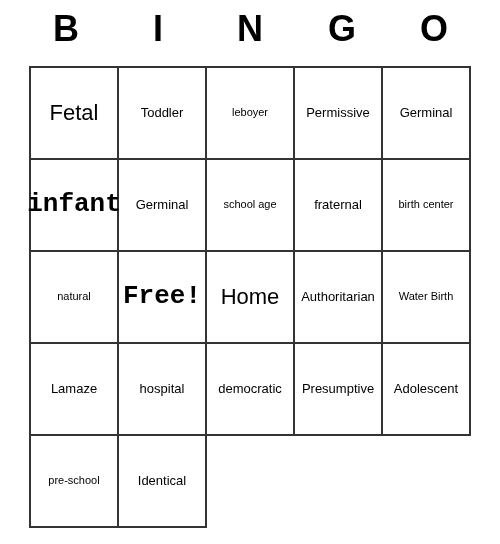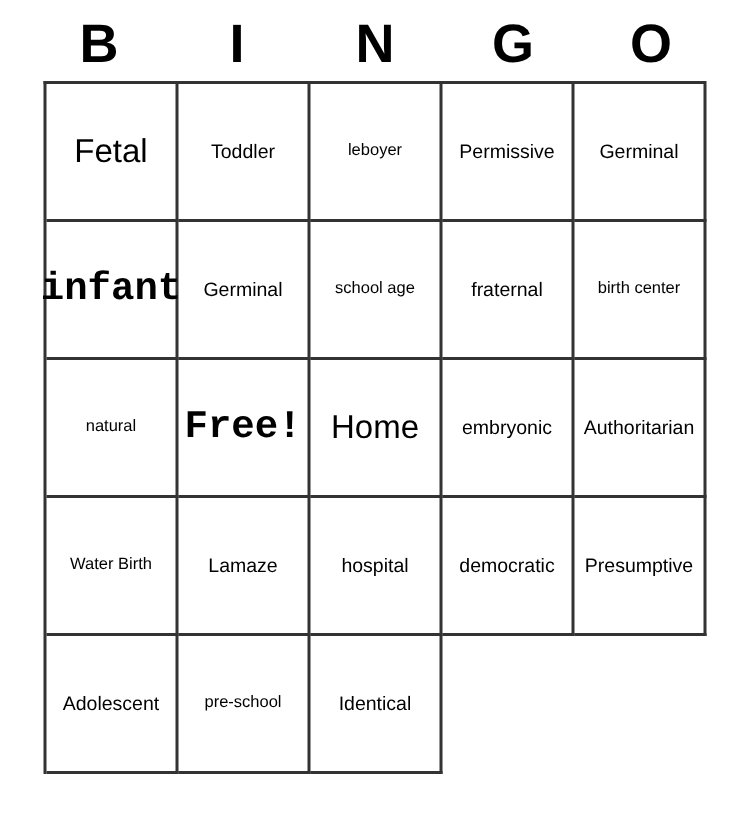--- a/index.html
+++ b/index.html
@@ -25,20 +25,21 @@
       font-weight: bold;
       width: 88px;
       text-align: center;
     }
     .bingo-grid {
       display: grid;
       grid-template-columns: repeat(5, 88px);
       grid-template-rows: repeat(5, 92px);
       border-left: 2px solid #333;
       border-top: 2px solid #333;
+      margin-top: 12px;
     }
     .cell {
       border-right: 2px solid #333;
       border-bottom: 2px solid #333;
       display: flex;
       align-items: center;
       justify-content: center;
       text-align: center;
       padding: 4px;
       position: relative;
@@ -106,23 +107,20 @@
     <div class="cell">
       <span class="cell-text medium">natural</span>
     </div>
     <div class="cell">
       <span class="cell-text xlarge">Free!</span>
     </div>
     <div class="cell">
       <span class="cell-text large">Home</span>
     </div>
     <div class="cell">
-      <span class="cell-text">embryonic</span>
-    </div>
-    <div class="cell">
       <span class="cell-text">Authoritarian</span>
     </div>
     <div class="cell">
       <span class="cell-text medium">Water Birth</span>
     </div>
     <div class="cell">
       <span class="cell-text">Lamaze</span>
     </div>
     <div class="cell">
       <span class="cell-text">hospital</span>

